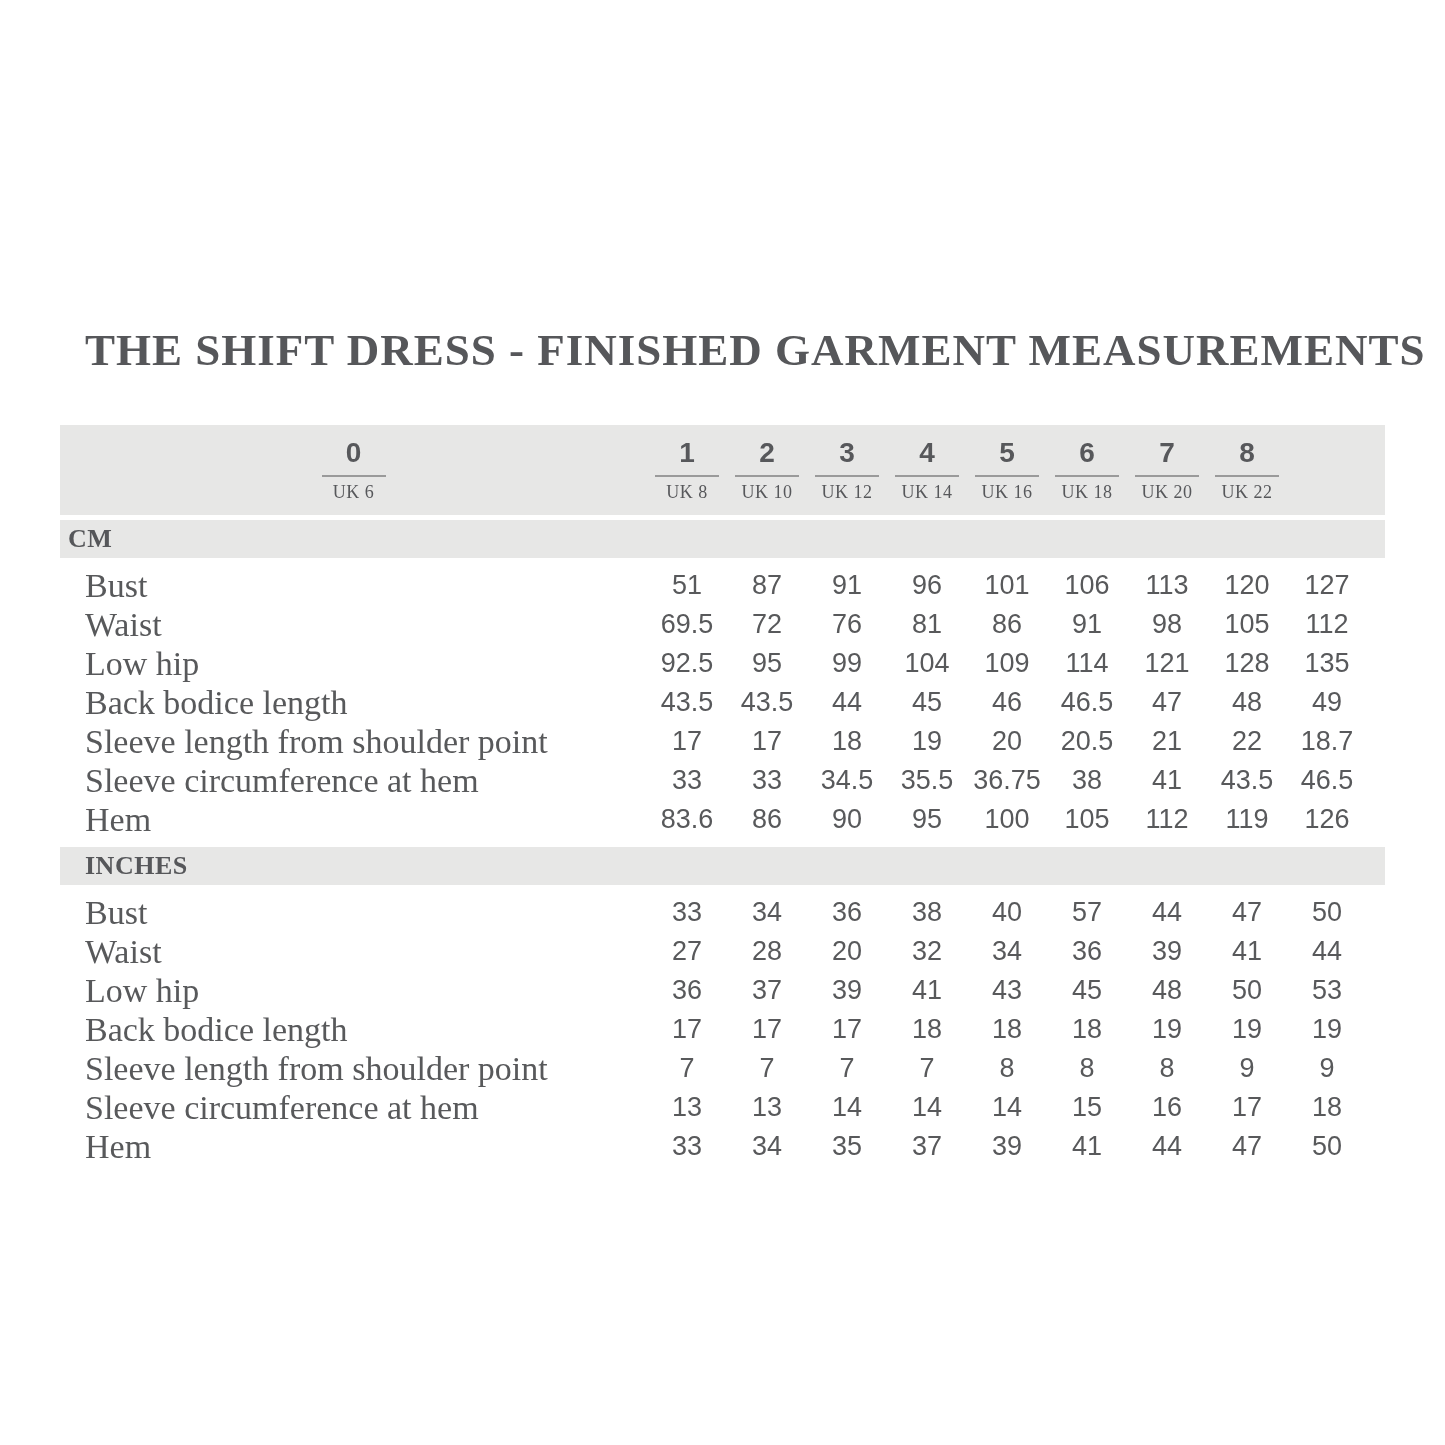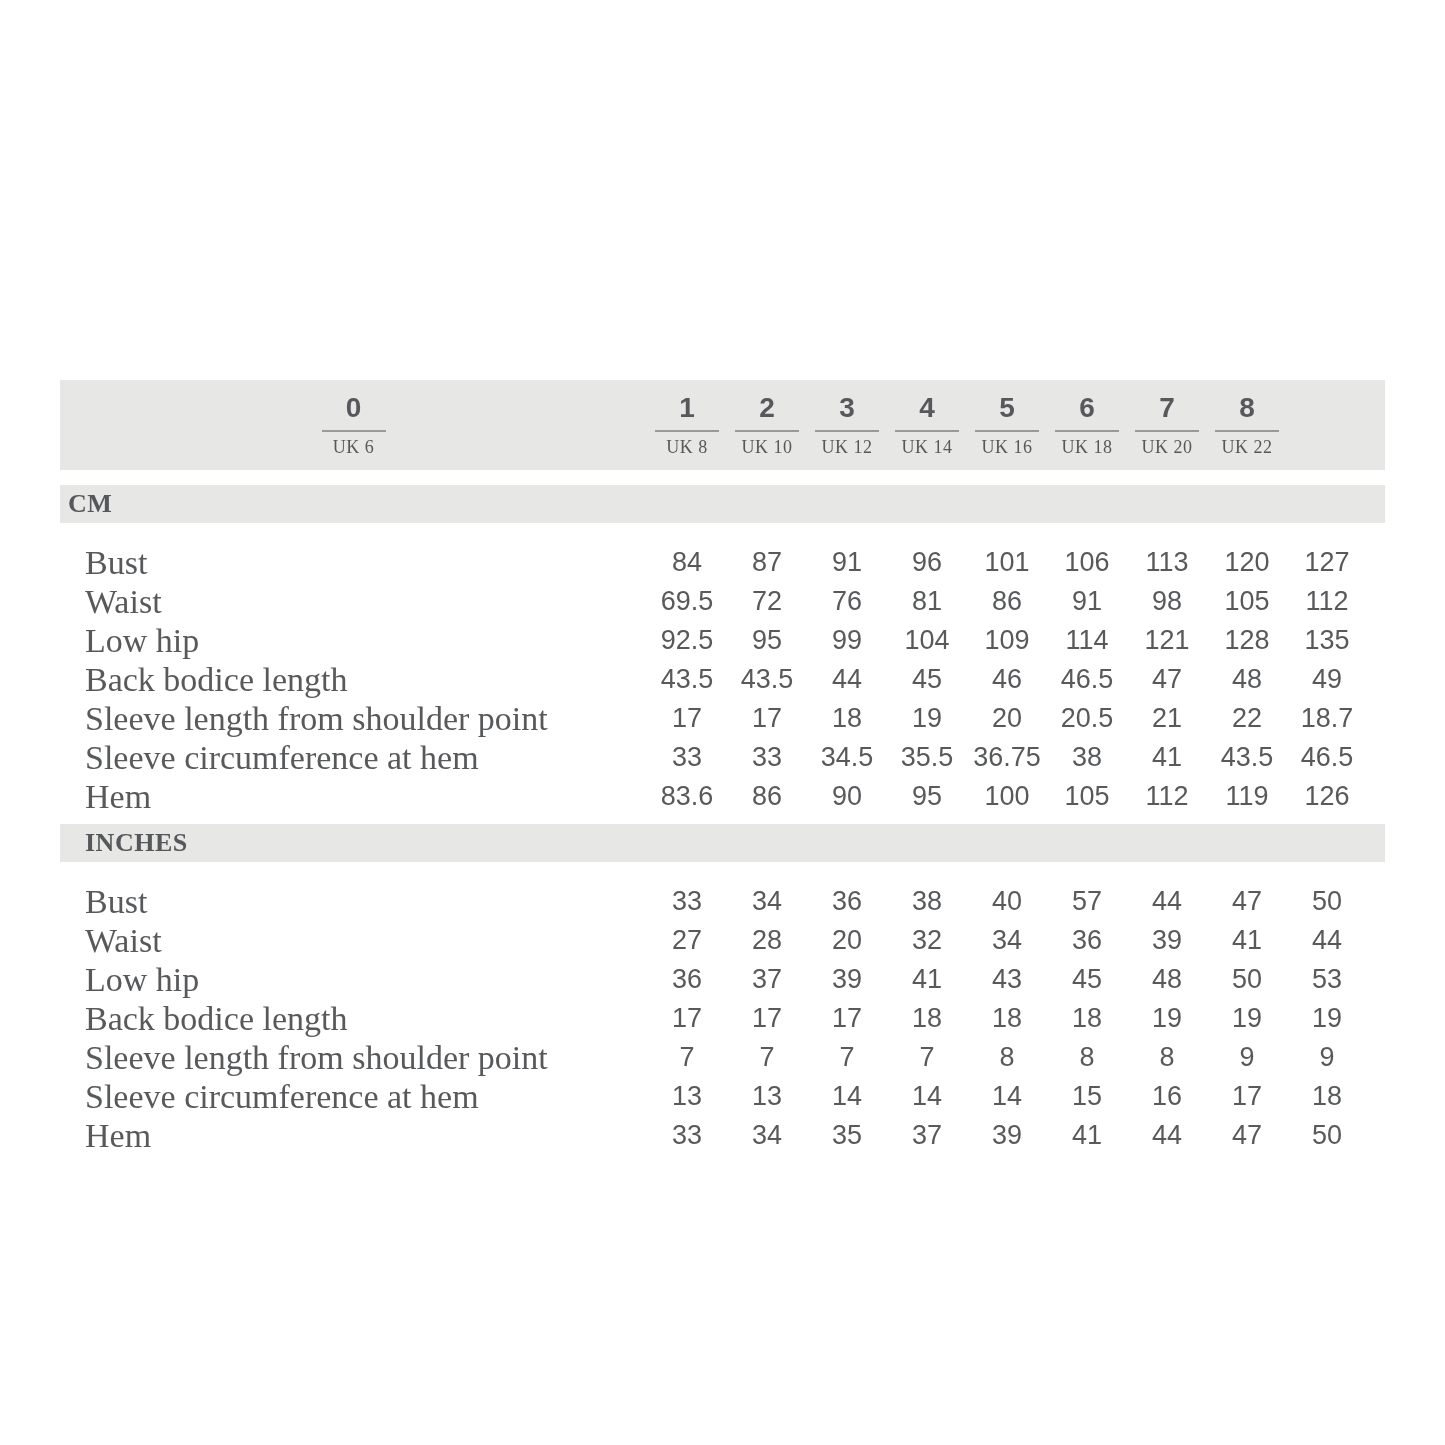--- a/index.html
+++ b/index.html
@@ -70,23 +70,23 @@
     background: #e7e7e6;
     height: 38px;
     display: flex;
     align-items: center;
     padding-left: 25px;
     font-size: 26px;
     font-weight: 700;
     letter-spacing: 0.5px;
     color: #56575a;
   }
-  .section-cm .section-bar { margin-top: 15px; padding-left: 8px; }
+  .section-cm .section-bar { margin-top: 5px; padding-left: 8px; }
   .section-inches .section-bar { margin-top: 8px; }
-  .rows { padding-top: 20px; }
+  .rows { padding-top: 8px; }
   .row { height: 39px; padding-right: 18px; }
   .row-label {
     padding-left: 25px;
     font-size: 34px;
     line-height: 1;
     white-space: nowrap;
     color: #58595b;
   }
   .cell {
     font-family: "Liberation Sans", "DejaVu Sans", sans-serif;
@@ -94,20 +94,21 @@
     line-height: 1;
     text-align: center;
     color: #58595b;
   }
 </style>
 </head>
 <body>
 
 <div class="page">
 
+  <h1 class="title">THE SHIFT DRESS - FINISHED GARMENT MEASUREMENTS</h1>
 
   <div class="chart">
 
     <div class="head-band grid">
 
     <div class="size-col">
           <div class="size-num">0</div>
           <div class="size-rule"></div>
           <div class="size-uk">UK 6</div>
         </div>
@@ -151,21 +152,21 @@
           <div class="size-rule"></div>
           <div class="size-uk">UK 22</div>
         </div>
       </div>
 
     <section class="section section-cm">
       <div class="section-bar">CM</div>
       <div class="rows">
           <div class="row grid">
             <div class="row-label">Bust</div>
-            <div class="cell">84</div>
+            <div class="cell">51</div>
             <div class="cell">87</div>
             <div class="cell">91</div>
             <div class="cell">96</div>
             <div class="cell">101</div>
             <div class="cell">106</div>
             <div class="cell">113</div>
             <div class="cell">120</div>
             <div class="cell">127</div>
           </div>
           <div class="row grid">

